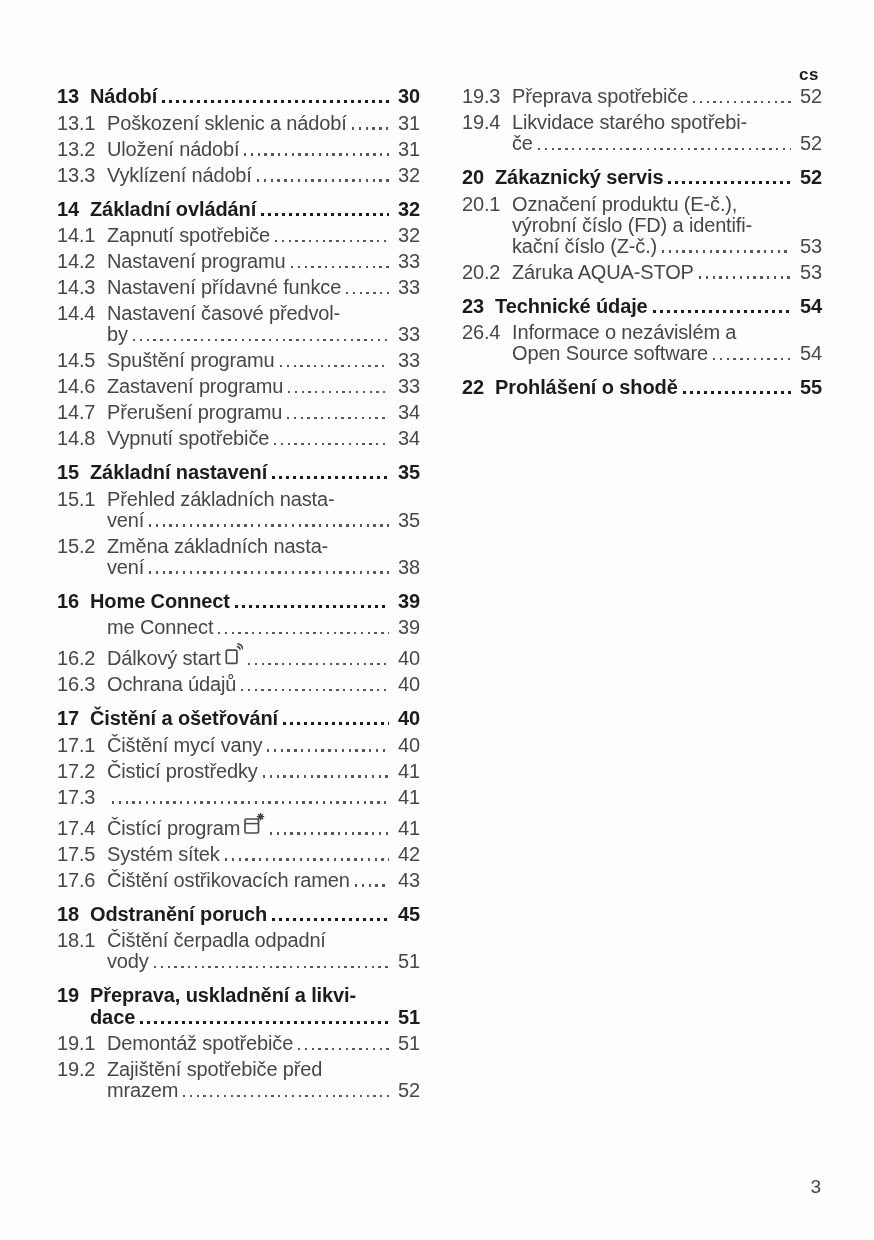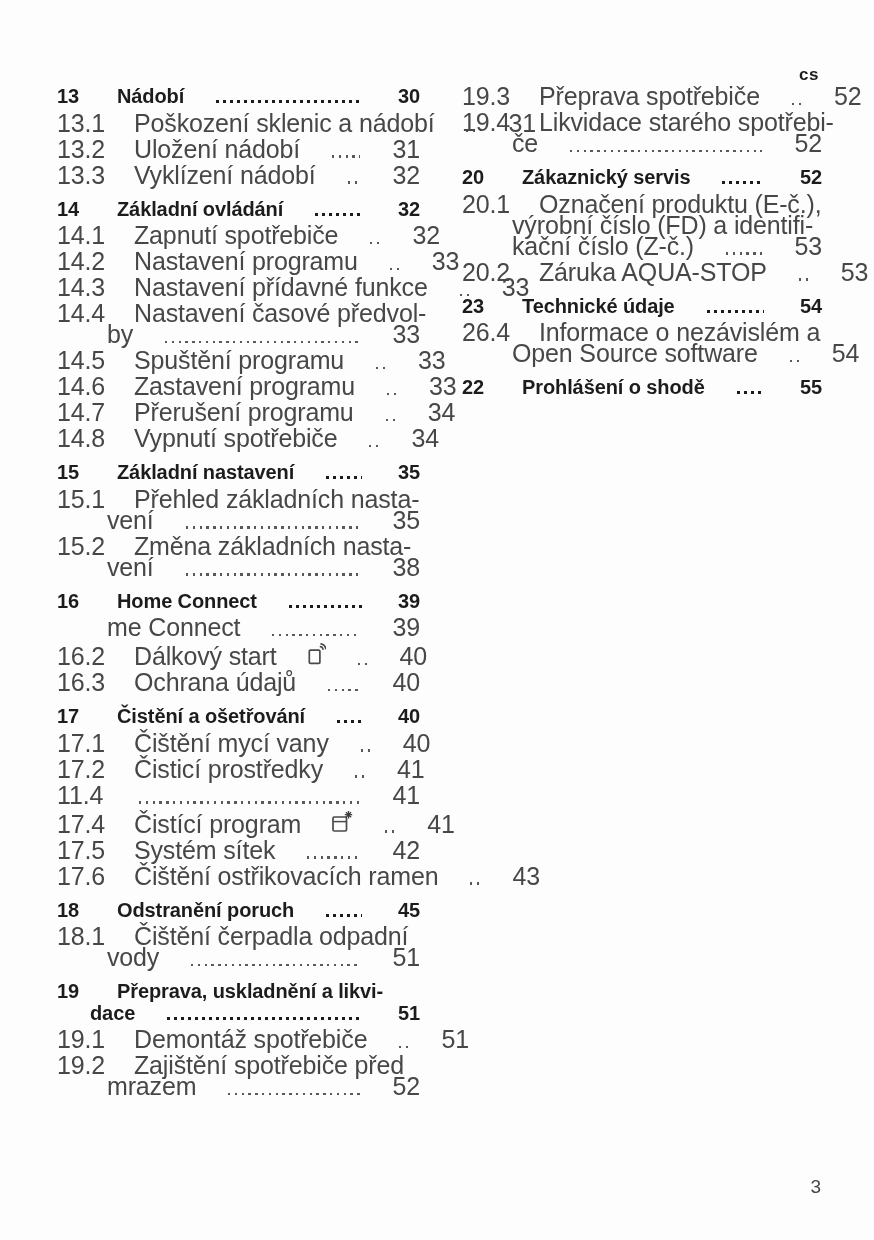--- a/index.html
+++ b/index.html
@@ -41,30 +41,29 @@
   .heading {
     font-size: 20px;
     line-height: 21.5px;
     font-weight: bold;
     color: var(--heading, #1e1e1e);
     padding-left: 33px;
     margin-bottom: 5px;
     letter-spacing: -0.1px;
   }
   .entry {
-    font-size: 25px;
+    font-size: 20px;
     line-height: 21px;
     padding-left: 50px;
     margin-bottom: 5px;
     letter-spacing: -0.15px;
   }
   .line {
     display: flex;
     align-items: baseline;
-    gap: 27px;
   }
   .num {
     flex: none;
     margin-left: -50px;
     width: 50px;
   }
   .heading .num {
     margin-left: -33px;
     width: 33px;
   }
@@ -314,21 +313,21 @@
         <div class="entry">
           <div class="line">
             <span class="num">17.2</span>
             <span class="txt">Čisticí prostředky</span>
             <div class="leader"></div>
             <span class="pg">41</span>
           </div>
         </div>
         <div class="entry">
           <div class="line">
-            <span class="num">11.4</span>
+            <span class="num">17.3</span>
             <div class="leader"></div>
             <span class="pg">41</span>
           </div>
         </div>
         <div class="entry">
           <div class="line">
             <span class="num">17.4</span>
             <span class="txt">Čistící program</span>
             <span class="icon">
               <svg width="21" height="22" viewBox="0 0 21 22" fill="none">

